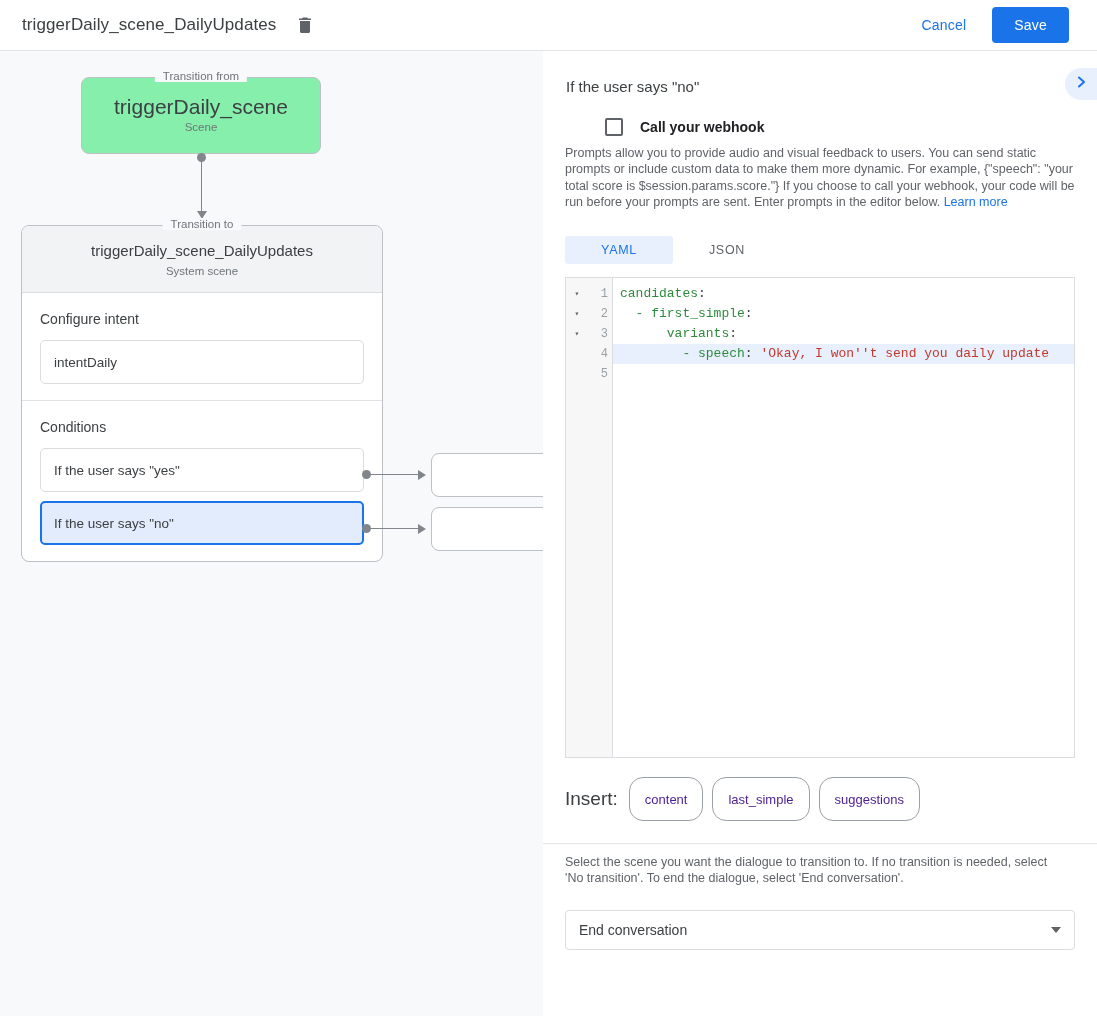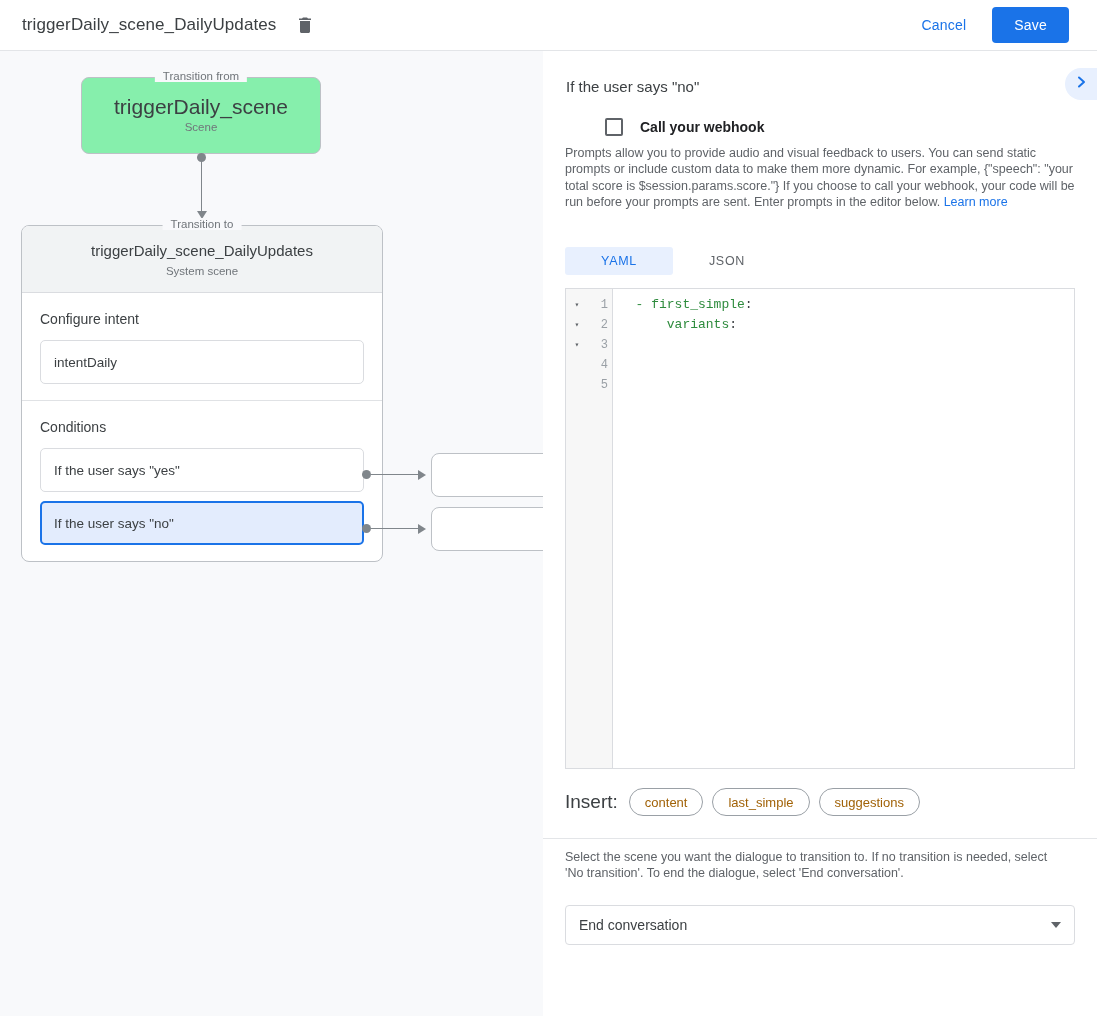--- a/index.html
+++ b/index.html
@@ -301,21 +301,21 @@
     max-width: 512px;
   }
   .helper a {
     color: #1a73e8;
     text-decoration: none;
   }
 
   
   .tabs {
     display: flex;
-    margin-top: 37px;
+    margin-top: 26px;
   }
   .tab {
     width: 108px;
     height: 28px;
     display: flex;
     align-items: center;
     justify-content: center;
     font-size: 12.5px;
     font-weight: 500;
     letter-spacing: 0.7px;
@@ -382,26 +382,26 @@
     padding-bottom: 22px;
   }
   .insert-label {
     font-size: 19px;
     color: #3c4043;
     margin-right: 11px;
   }
   .chip {
     border: 1px solid #9aa0a6;
     border-radius: 14px;
-    height: 28px;
+    height: 44px;
     padding: 0 15px;
     display: flex;
     align-items: center;
     font-size: 13px;
-    color: #a16207;
+    color: #4c1d95;
     margin-right: 9px;
     background: #ffffff;
     cursor: pointer;
   }
 
   .panel-divider {
     height: 1px;
     background: #e3e5e8;
     margin: 0;
   }
@@ -536,22 +536,24 @@
           <div class="crow"></div>
         </div>
         <div class="gutter-num">
           <div class="crow">1</div>
           <div class="crow">2</div>
           <div class="crow">3</div>
           <div class="crow">4</div>
           <div class="crow">5</div>
         </div>
         <div class="code-area">
+          <div class="crow"><span class="tok-key">candidates</span><span class="tok-punct">:</span><span class="tok-str"></span></div>
           <div class="crow"><span class="tok-key">  - first_simple</span><span class="tok-punct">:</span><span class="tok-str"></span></div>
           <div class="crow"><span class="tok-key">      variants</span><span class="tok-punct">:</span><span class="tok-str"></span></div>
+          <div class="crow hl"><span class="tok-key">        - speech</span><span class="tok-punct">: </span><span class="tok-str">'Okay, I won''t send you daily update</span></div>
           <div class="crow"><span class="tok-key"></span></div>
         </div>
       </div>
 
       <div class="insert-row">
         <div class="insert-label">Insert:</div>
         <div class="chip">content</div>
         <div class="chip">last_simple</div>
         <div class="chip">suggestions</div>
       </div>

